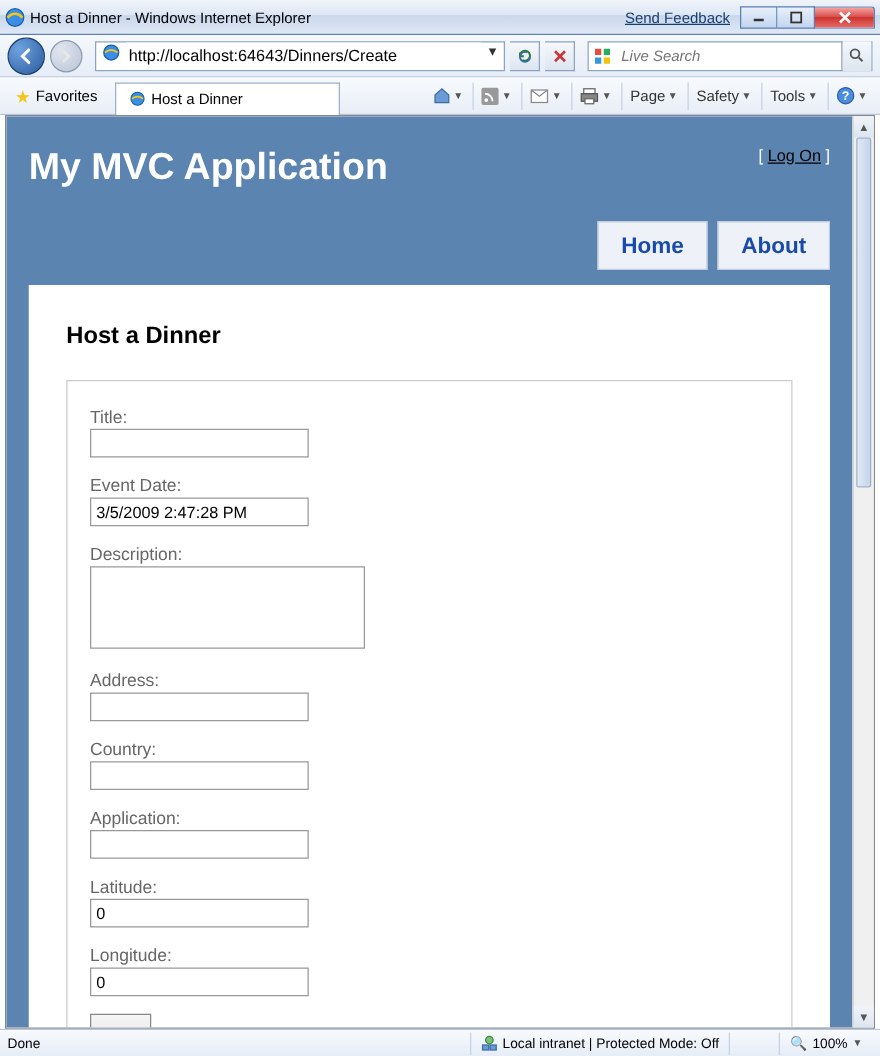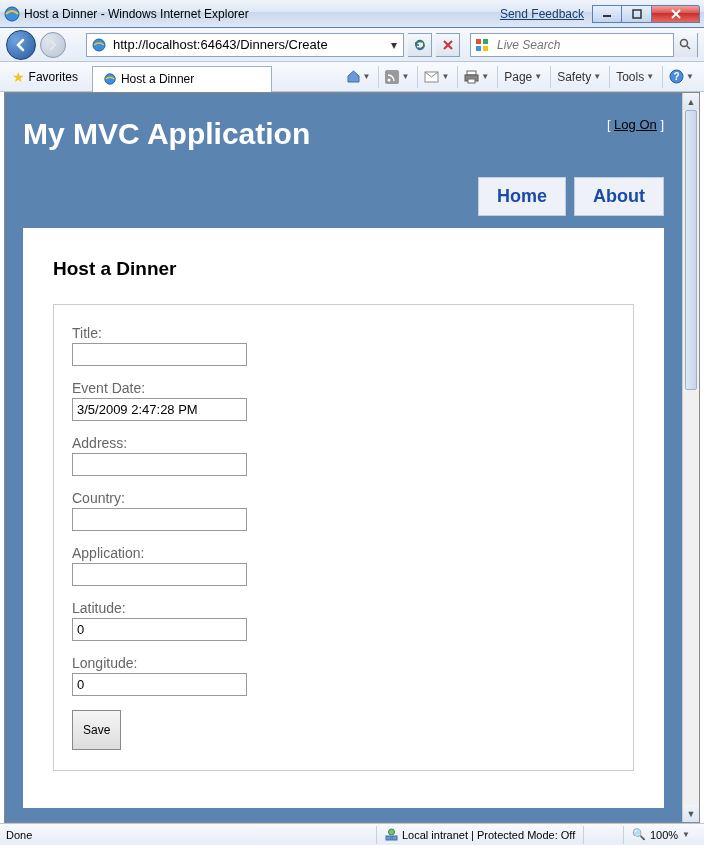--- a/index.html
+++ b/index.html
@@ -13,21 +13,21 @@
 .win-buttons { display: flex; gap: 0; }
 .win-btn { width: 30px; height: 18px; border: 1px solid #5a7fb0; display: flex; align-items: center; justify-content: center; font-size: 11px; cursor: pointer; }
 .win-min { background: linear-gradient(to bottom, #e8f0fb, #c2d5ee); }
 .win-max { background: linear-gradient(to bottom, #e8f0fb, #c2d5ee); border-left: none; }
 .win-close { width: 48px; background: linear-gradient(to bottom, #f5a3a0, #d9534f 45%, #c9302c 46%, #e86864); color: #fff; border-left: none; border-top-right-radius: 3px; }
 
 
 .navbar { height: 34px; background: linear-gradient(to bottom, #f5f8fc, #e6edf7); border-bottom: 1px solid #b5c7de; display: flex; align-items: center; padding: 0 6px; gap: 4px; }
 .nav-back { width: 30px; height: 30px; border-radius: 50%; background: radial-gradient(circle at 30% 30%, #6fa3e0, #2a5a9e); border: 1px solid #1a3e6e; display: flex; align-items: center; justify-content: center; color: #fff; font-size: 16px; cursor: pointer; }
 .nav-fwd { width: 26px; height: 26px; border-radius: 50%; background: radial-gradient(circle at 30% 30%, #e0e6ee, #b8c4d4); border: 1px solid #8a9ab0; display: flex; align-items: center; justify-content: center; color: #fff; font-size: 14px; cursor: pointer; }
-.addr-wrap { flex: 1; display: flex; align-items: center; background: #fff; border: 1px solid #8ca3c0; height: 24px; margin-left: 16px; }
+.addr-wrap { flex: 1; display: flex; background: #fff; border: 1px solid #8ca3c0; height: 24px; margin-left: 6px; }
 .addr-icon { width: 16px; height: 16px; margin: 0 4px; }
 .addr-input { flex: 1; border: none; outline: none; font-size: 13px; padding: 2px; }
 .addr-drop { width: 18px; text-align: center; cursor: pointer; color: #333; }
 .addr-btn { width: 24px; height: 24px; border: 1px solid #8ca3c0; border-left: none; background: linear-gradient(to bottom, #f5f8fc, #dce5f0); display: flex; align-items: center; justify-content: center; cursor: pointer; }
 .search-wrap { width: 228px; display: flex; align-items: center; background: #fff; border: 1px solid #8ca3c0; height: 24px; margin-left: 6px; }
 .search-input { flex: 1; border: none; outline: none; font-size: 12px; color: #888; font-style: italic; padding: 2px 4px; }
 .search-btn { width: 24px; height: 24px; border-left: 1px solid #8ca3c0; background: linear-gradient(to bottom, #f5f8fc, #dce5f0); display: flex; align-items: center; justify-content: center; cursor: pointer; }
 
 
 .cmdbar { height: 30px; background: linear-gradient(to bottom, #f8fafd, #e8eef7); border-bottom: 1px solid #b5c7de; display: flex; align-items: center; padding: 0 4px; }
@@ -228,20 +228,24 @@
       <div class="fieldset">
         <div class="field">
           <label>Title:</label>
           <input type="text" value="" style="">
         </div>
         <div class="field">
           <label>Event Date:</label>
           <input type="text" value="3/5/2009 2:47:28 PM" style="">
         </div>
         <div class="field">
+          <label>Description:</label>
+          <textarea style=""></textarea>
+        </div>
+        <div class="field">
           <label>Address:</label>
           <input type="text" value="" style="">
         </div>
         <div class="field">
           <label>Country:</label>
           <input type="text" value="" style="">
         </div>
         <div class="field">
           <label>Application:</label>
           <input type="text" value="" style="">

